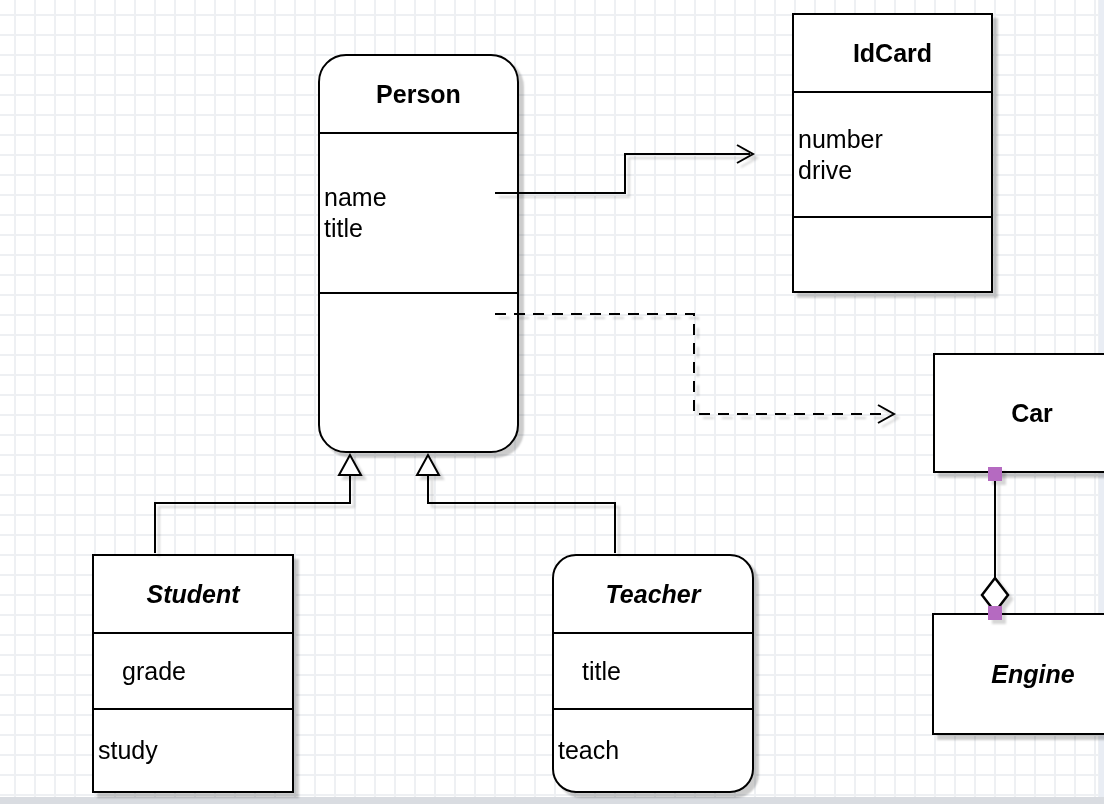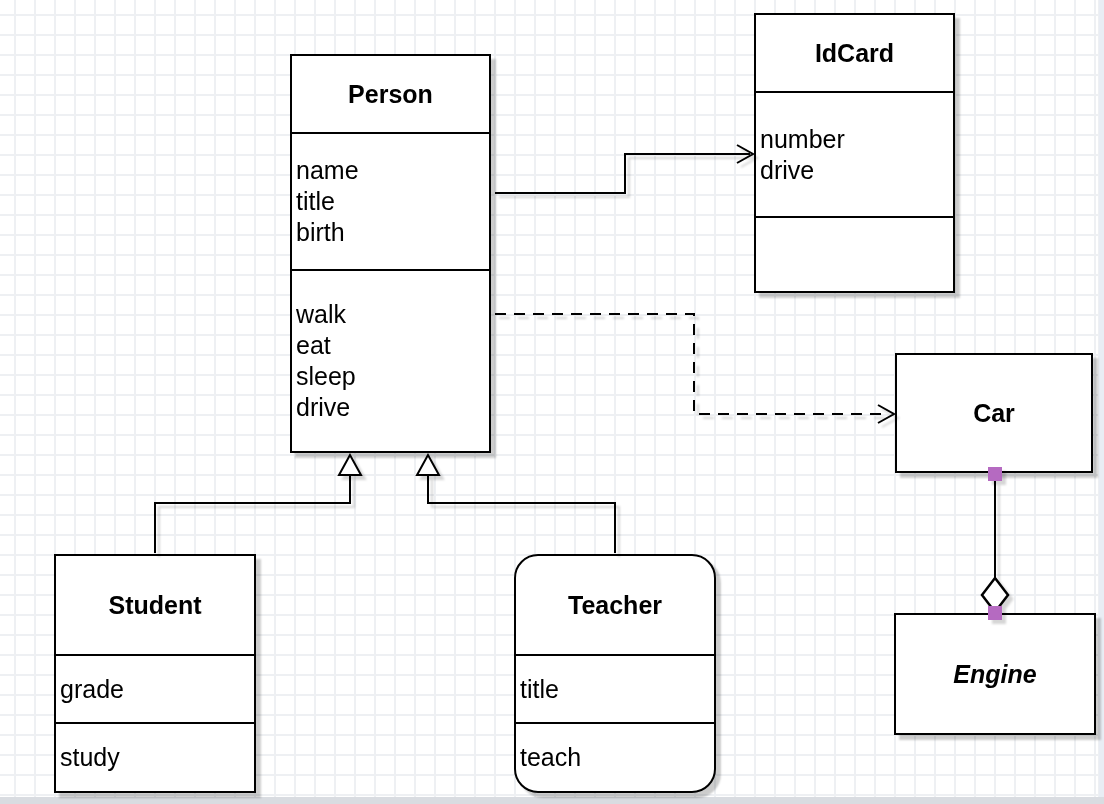--- a/index.html
+++ b/index.html
@@ -36,20 +36,21 @@
   }
   .uml-class {
     position: absolute;
     box-sizing: border-box;
     background: #ffffff;
     border: 2px solid #000000;
     box-shadow: 5px 5px 2px rgba(0,0,0,0.20);
     display: flex;
     flex-direction: column;
     z-index: 2;
+    margin-left: 38px;
   }
   .compartment {
     box-sizing: border-box;
     display: flex;
     flex-direction: column;
     justify-content: center;
   }
   .compartment.divided { border-bottom: 2px solid #000000; }
   .class-title {
     align-items: center;
@@ -69,55 +70,48 @@
   svg.wires {
     position: absolute;
     left: 0; top: 0;
     z-index: 3;
     pointer-events: none;
     filter: drop-shadow(4px 4px 1px rgba(0,0,0,0.16));
   }
   svg.wires * { pointer-events: auto; }
 
   
-  #cls-person  { left: 290px; top: 54px;  width: 201px; height: 399px; }
+  #cls-person  { left: 280px; top: 54px;  width: 201px; height: 399px; border-radius: 28px; }
   #cls-idcard  { left: 754px; top: 13px;  width: 201px; height: 280px; }
   #cls-car     { left: 895px; top: 353px; width: 198px; height: 120px; }
   #cls-engine  { left: 894px; top: 613px; width: 202px; height: 122px; font-style: italic; }
   #cls-student { left: 54px;  top: 554px; width: 202px; height: 239px; }
   #cls-teacher { left: 514px; top: 554px; width: 202px; height: 239px; border-radius: 24px; }
 
   #cls-person .class-title  { height: 78px; }
-  #cls-person .attrs        { height: 137px; }
+  #cls-person .attrs        { height: 160px; }
   #cls-idcard .class-title  { height: 78px; }
   #cls-idcard .attrs        { height: 125px; }
   #cls-idcard .empty-comp   { flex: 1 1 auto; }
-  #cls-student .class-title, #cls-teacher .class-title { height: 100px; }
-  #cls-student .attrs, #cls-teacher .attrs { height: 68px; }
+  #cls-student .class-title, #cls-teacher .class-title { height: 78px; font-style: italic; }
+  #cls-student .attrs, #cls-teacher .attrs { height: 76px; padding-left: 24px; }
 </style>
 </head>
 <body>
 
 <div class="canvas">
 
   <div class="page-edge-bottom"></div>
   <div class="page-edge-right"></div>
 
   <div class="uml-class" id="cls-person">
     <div class="compartment class-title divided">Person</div>
     <div class="compartment attrs divided">
       <div class="member-row">name</div>
       <div class="member-row">title</div>
-      <div class="member-row">birth</div>
-    </div>
-    <div class="compartment flex-fill">
-      <div class="member-row">walk</div>
-      <div class="member-row">eat</div>
-      <div class="member-row">sleep</div>
-      <div class="member-row">drive</div>
     </div>
   </div>
 
   <div class="uml-class" id="cls-idcard">
     <div class="compartment class-title divided">IdCard</div>
     <div class="compartment attrs divided">
       <div class="member-row">number</div>
       <div class="member-row">drive</div>
     </div>
     <div class="compartment empty-comp"></div>

